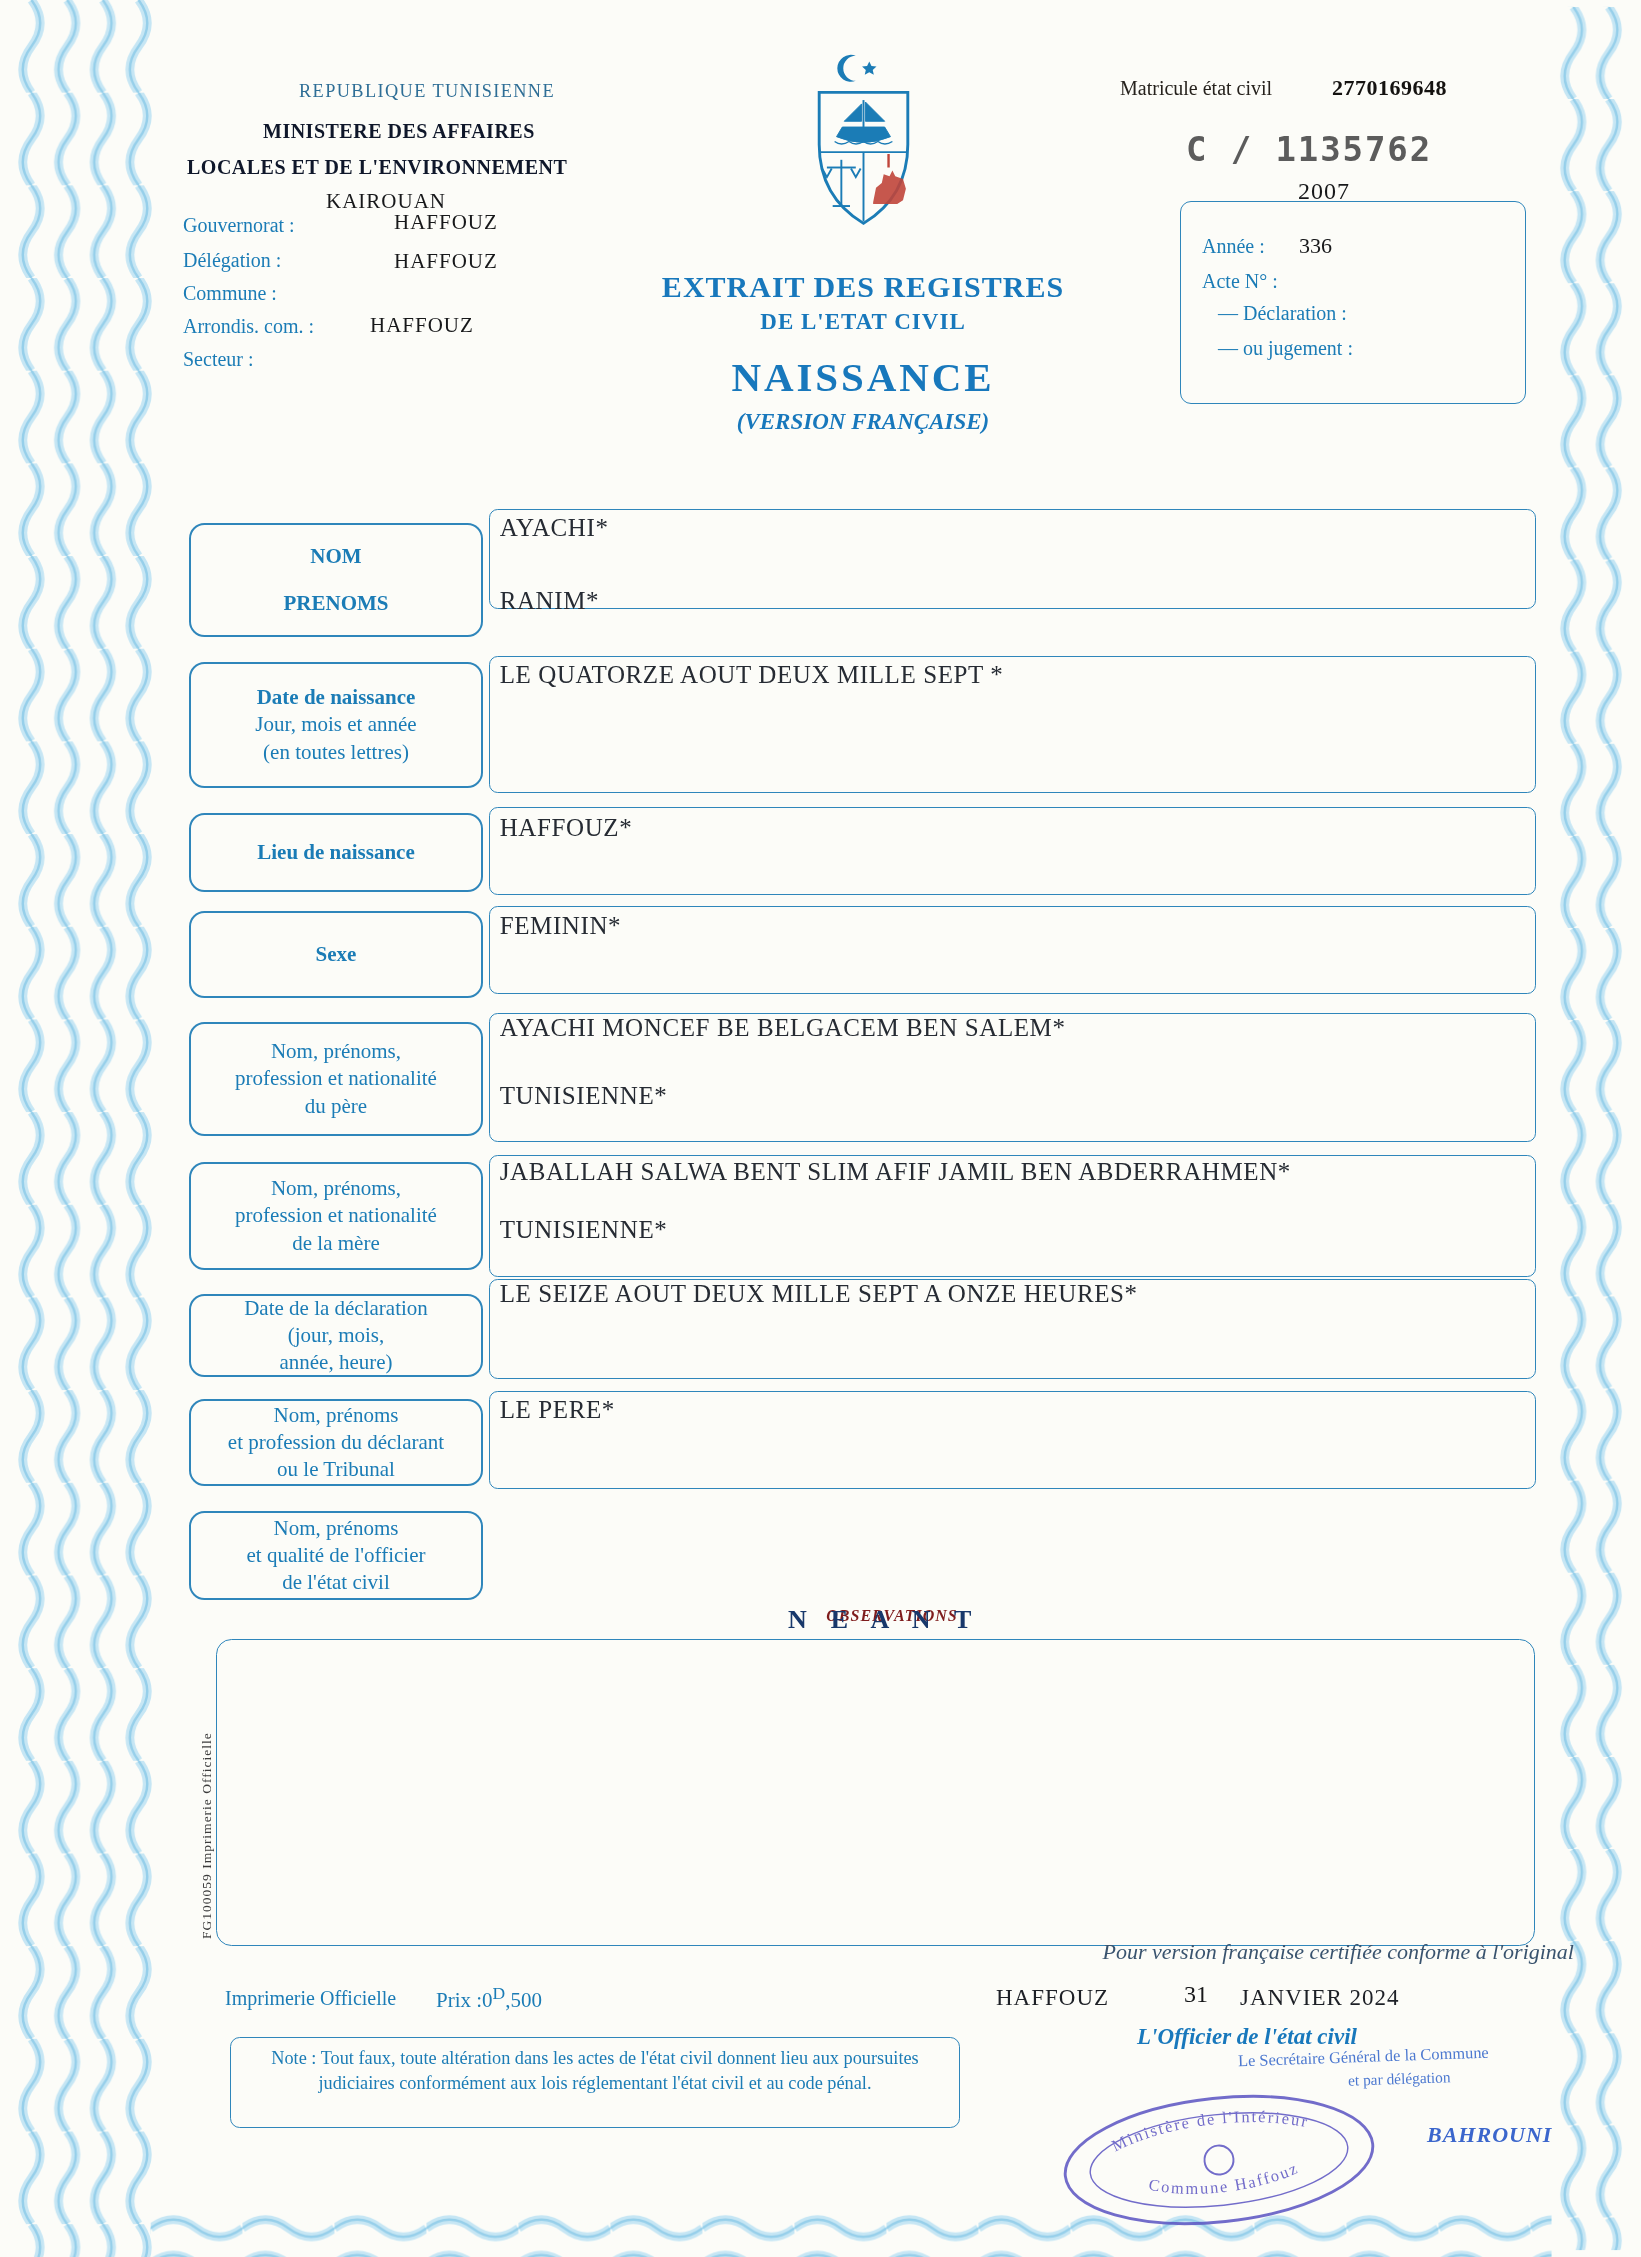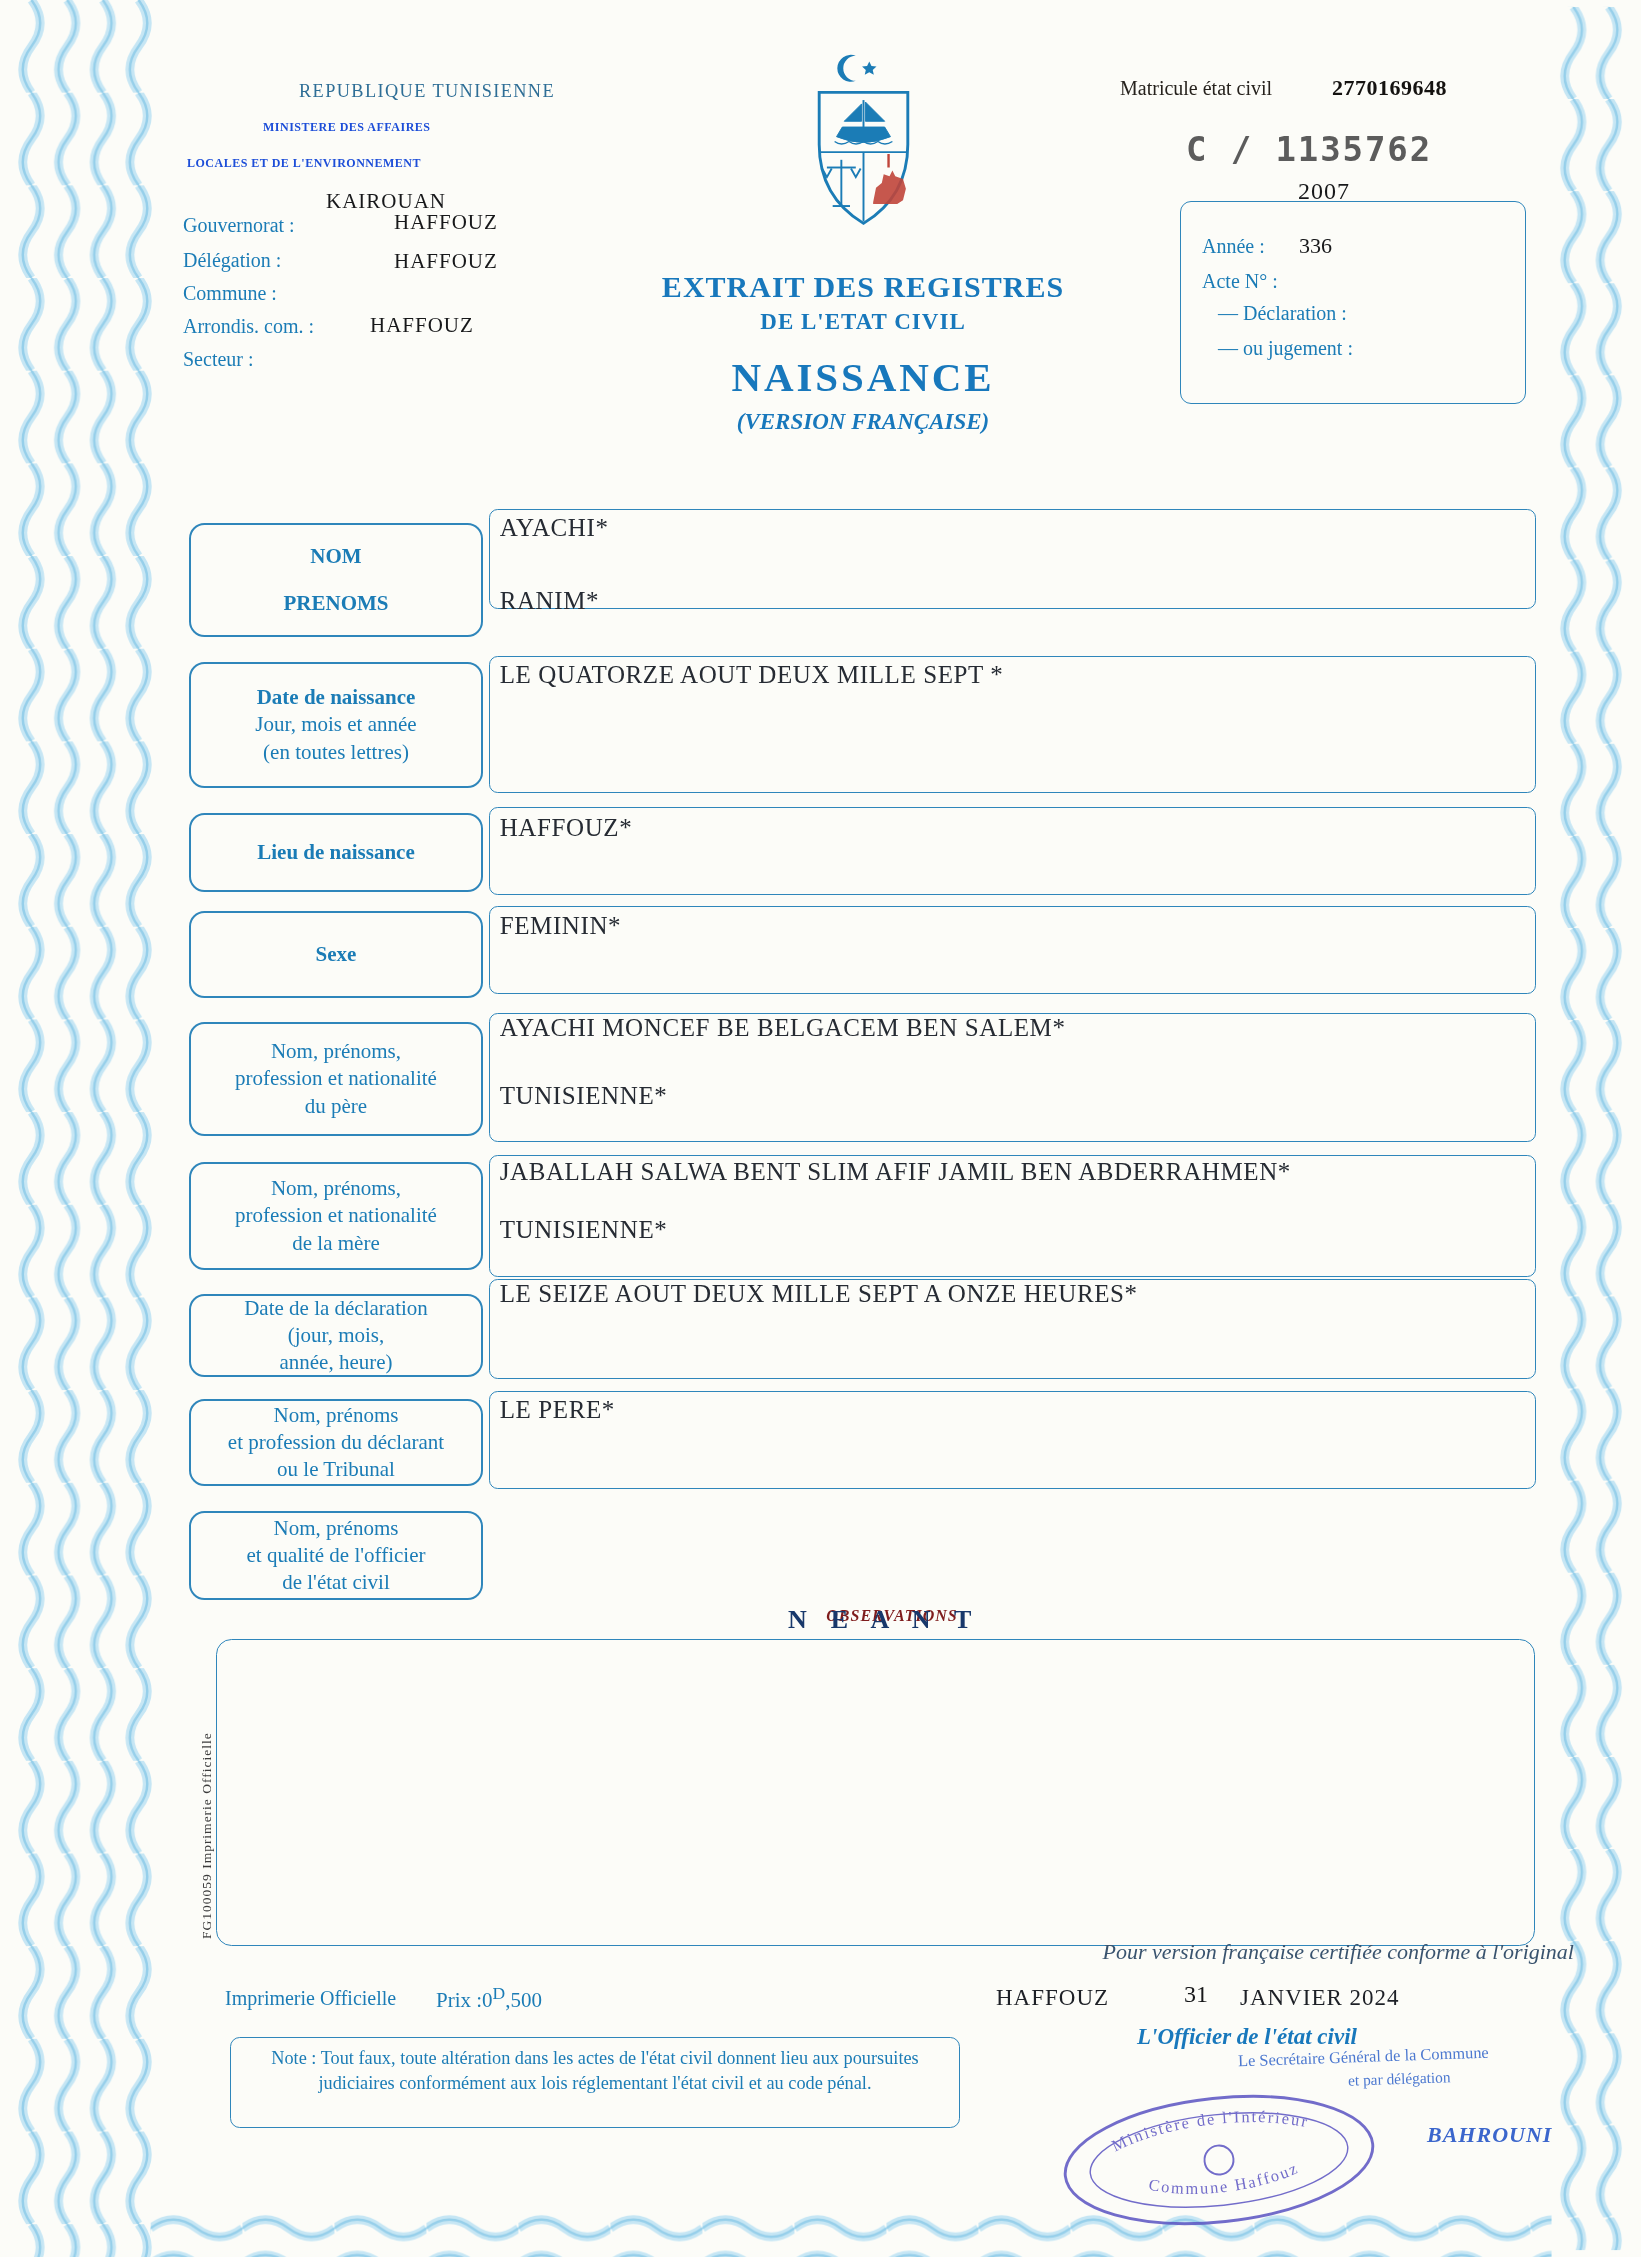--- a/index.html
+++ b/index.html
@@ -8,21 +8,21 @@
   .page {
     position:relative; width:1641px; height:2257px;
     background:#fcfcf8; overflow:hidden;
     font-family:"Liberation Serif", serif;
   }
   .abs { position:absolute; }
   .ctr  { transform:translateX(-50%); white-space:nowrap; }
 
   
   .republic { font-size:18.3px; letter-spacing:1.4px; color:#2e6e96; }
-  .ministry { font-size:12px; font-weight:bold; color:#1d4ed8; letter-spacing:0.5px; }
+  .ministry { font-size:20px; font-weight:bold; color:#0f172a; letter-spacing:0.5px; }
   .rf-label { font-size:20px; color:#1b7cb6; white-space:nowrap; }
   .rf-value { font-size:21px; color:#17181a; letter-spacing:1px; white-space:nowrap; }
   .matlabel { font-size:20px; color:#26221d; }
   .matvalue { font-size:22px; font-weight:bold; color:#141210; letter-spacing:0.5px; }
   .serial   { font-family:"DejaVu Sans Mono", monospace; font-size:34px; font-weight:600;
               color:#5c5c5c; letter-spacing:1.9px; }
   .yearhand { font-size:24px; color:#17181a; letter-spacing:1px; }
   .actebox  { border:1.9px solid #2f86bb; border-radius:11px; }
   .actebox span { position:absolute; font-size:20px; color:#1b7cb6; white-space:nowrap; }
   .actebox .hv { color:#17181a; font-size:22px; }

